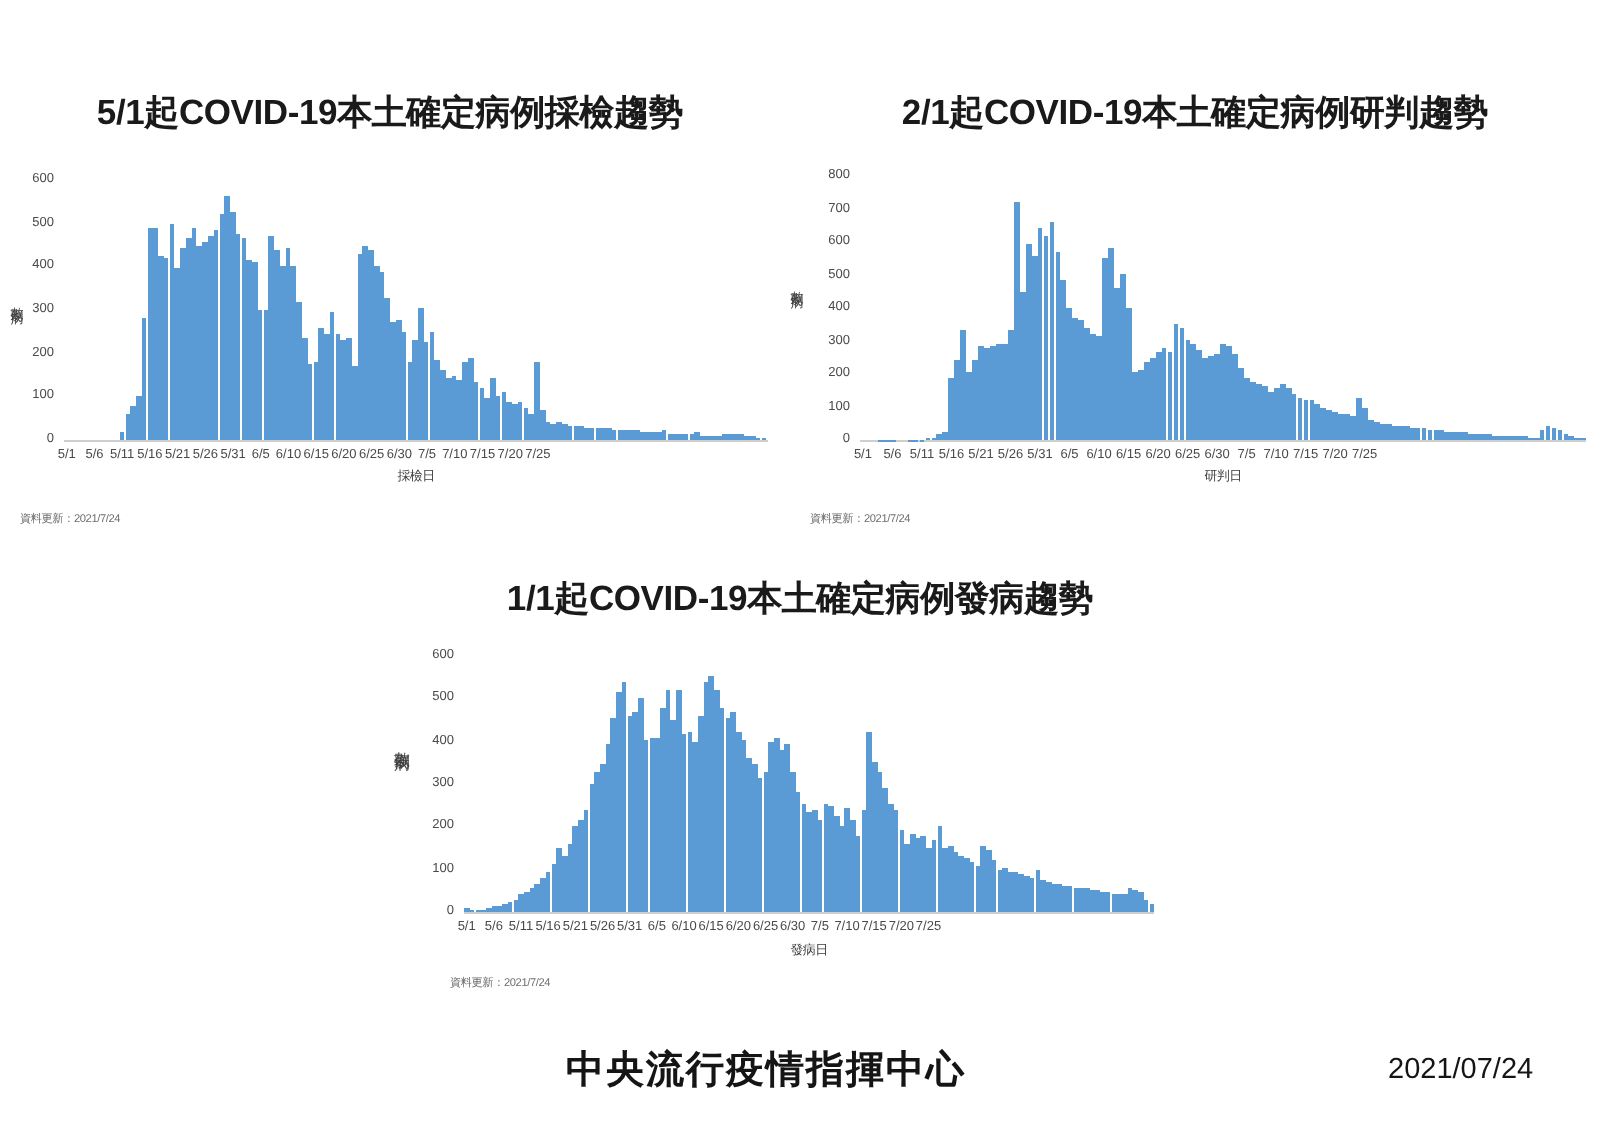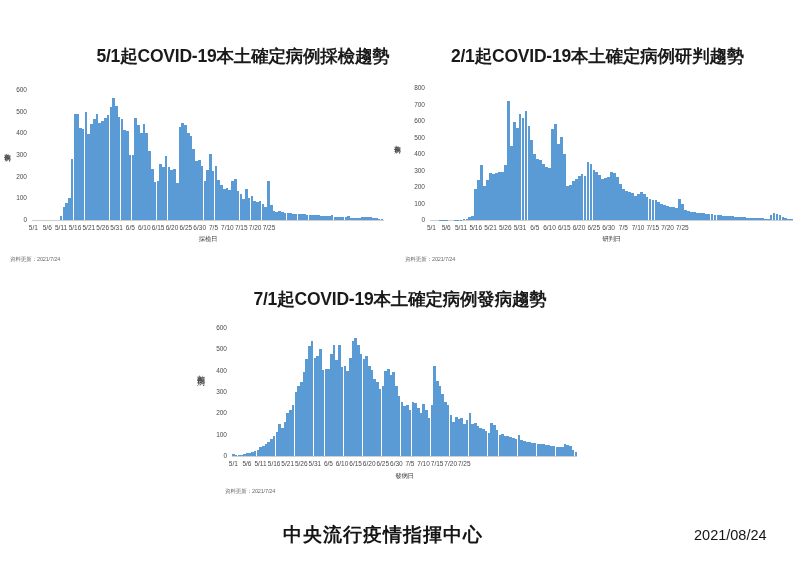--- a/index.html
+++ b/index.html
@@ -124,21 +124,21 @@
     font-weight: 400;
     color: #151515;
     white-space: nowrap;
   }
 </style>
 </head>
 <body>
 
 <div class="panel" style="left:0px; top:40px; width:390px; height:240px;">
 
-  <div class="chart-title" style="position:absolute; left:0px; top:4px; width:390px;margin-left:48px;">5/1起COVID-19本土確定病例採檢趨勢</div>
+  <div class="chart-title" style="position:absolute; left:0px; top:4px; width:390px;">5/1起COVID-19本土確定病例採檢趨勢</div>
 
   <div class="plot-wrap" style="position:absolute; left:0; top:40px; width:390px; height:190px;">
 
     <div class="ylabel" style="left:4px; top:70px;">病例數</div>
 
     <div class="yticks" style="left:0px; width:30px; top:10px; height:130px;">
         <div class="ytick" style="top: 100%; padding-right: 3px;">0</div>
         <div class="ytick" style="top: 83.3333%; padding-right: 3px;">100</div>
         <div class="ytick" style="top: 66.6667%; padding-right: 3px;">200</div>
         <div class="ytick" style="top: 50%; padding-right: 3px;">300</div>
@@ -476,21 +476,21 @@
       </div>
 
     <div class="xlabel" style="left:35px; width:363px; top:156px;">研判日</div>
   </div>
 
   <div class="source-note" style="left:10px; top:216px;">資料更新：2021/7/24</div>
 </div>
 
 <div class="panel" style="left:190px; top:285px; width:420px; height:225px;">
 
-  <div class="chart-title" style="position:absolute; left:0px; top:2px; width:420px;">7/1起COVID-19本土確定病例發病趨勢</div>
+  <div class="chart-title" style="position:absolute; left:0px; top:2px; width:420px;">1/1起COVID-19本土確定病例發病趨勢</div>
 
   <div class="plot-wrap" style="position:absolute; left:0; top:38px; width:420px; height:180px;">
 
     <div class="ylabel" style="left:6px; top:48px; font-size:8px;">病例數</div>
 
     <div class="yticks" style="left:0px; width:40px; top:5px; height:128px;">
         <div class="ytick" style="top: 100%; padding-right: 3px;">0</div>
         <div class="ytick" style="top: 83.3333%; padding-right: 3px;">100</div>
         <div class="ytick" style="top: 66.6667%; padding-right: 3px;">200</div>
         <div class="ytick" style="top: 50%; padding-right: 3px;">300</div>
@@ -653,13 +653,13 @@
       </div>
 
     <div class="xlabel" style="left:42px; width:345px; top:150px;">發病日</div>
   </div>
 
   <div class="source-note" style="left:35px; top:203px;">資料更新：2021/7/24</div>
 </div>
 
 <div class="footer-org" style="left:283px; top:522px;">中央流行疫情指揮中心</div>
 
-<div class="footer-date" style="left:694px; top:527px;">2021/08/24</div>
+<div class="footer-date" style="left:694px; top:527px;">2021/07/24</div>
 
 </body></html>

